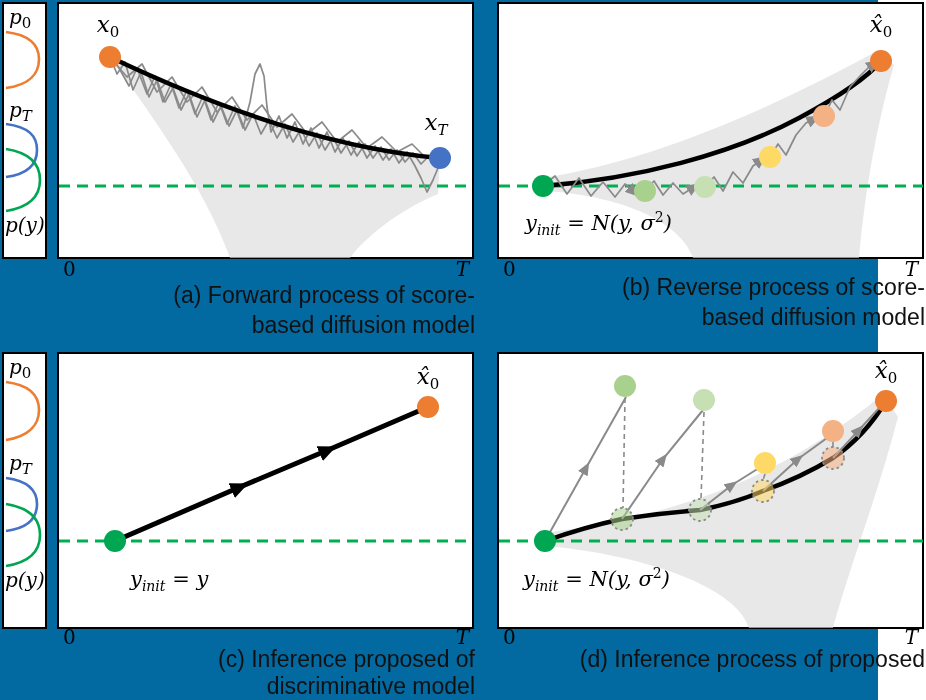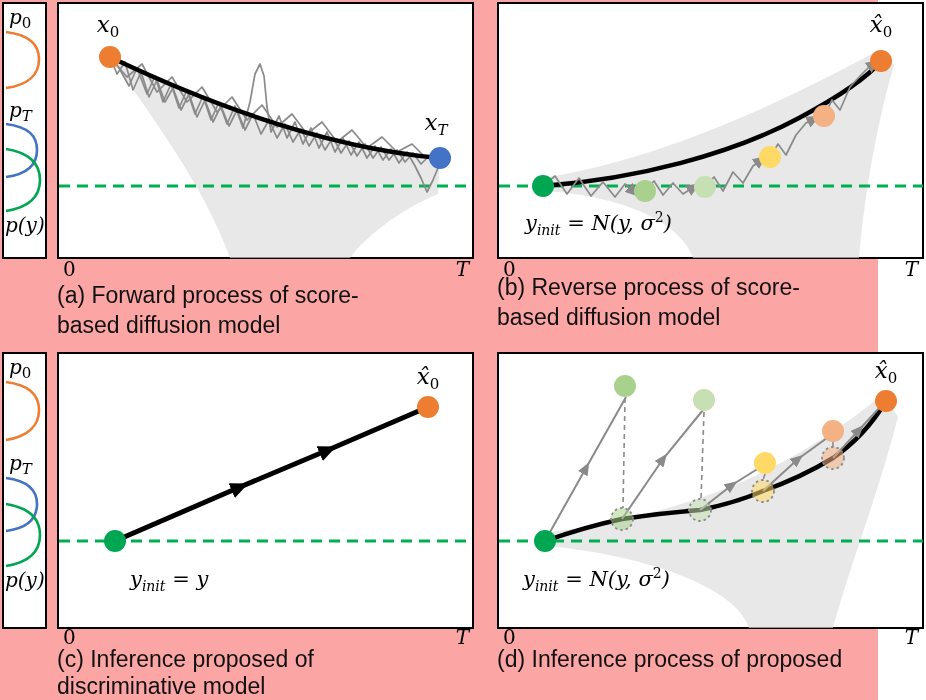--- a/index.html
+++ b/index.html
@@ -1,18 +1,18 @@
 <!DOCTYPE html>
 <html style="--orange: #ED7D31; --blue: #4472C4; --green: #00A651; --light-green: #A9D18E; --pale-green: #C6E0B4; --yellow: #FFD966; --pale-orange: #F4B183; --traj-gray: #8A8A8A; --shade-gray: #DCDCDC; --dash-green: #00B050;"><head>
 <meta charset="utf-8">
 <style>
   *{margin:0;padding:0;box-sizing:border-box}
   html,body{background:#fff}
   body{width:926px;height:700px;position:relative;font-family:"Liberation Sans",sans-serif;overflow:hidden}
-  .fig{position:absolute;left:0;top:0;width:878px;height:700px;background:#fca5a5}
+  .fig{position:absolute;left:0;top:0;width:878px;height:700px;background:#0369a1}
   .fig svg{position:absolute;overflow:visible}
   .frame{fill:#fff;stroke:#000;stroke-width:2}
   .fan{fill:var(--shade-gray,#DCDCDC);opacity:.66}
   .gdash{stroke:var(--dash-green,#00B050);stroke-width:3;stroke-dasharray:11 7;fill:none}
   .traj{stroke:#000;stroke-width:4.5;fill:none;stroke-linecap:round}
   .infline{stroke:#000;stroke-width:5;fill:none;stroke-linecap:round}
   .noise{stroke:var(--traj-gray,#8A8A8A);stroke-width:1.7;fill:none;stroke-linejoin:round;stroke-linecap:round}
   .alink{stroke:var(--traj-gray,#8A8A8A);stroke-width:2;fill:none}
   .vdash{stroke:var(--traj-gray,#8A8A8A);stroke-width:1.6;stroke-dasharray:5 4;fill:none}
   .dist{fill:none;stroke-width:2.6}
@@ -33,21 +33,21 @@
   .ghost.yellow{fill:var(--yellow,#FFD966)}
   .ghost.porange{fill:var(--pale-orange,#F4B183)}
   .math{font-family:"DejaVu Serif","Liberation Serif",serif;font-style:italic;fill:#000;font-size:23px}
   .math .sub{font-size:15px}
   .up{font-style:normal}
   .init{font-size:21px}
   .init .sub{font-size:14px}
   .striplbl{font-size:20px}
   .axis{font-family:"DejaVu Serif","Liberation Serif",serif;font-size:20px;font-style:italic;fill:#000}
   .axis.up{font-style:normal}
-  .caption{position:absolute;text-align:left;font-size:23px;color:#111;line-height:30px}
+  .caption{position:absolute;text-align:right;font-size:23px;color:#111;line-height:30px}
   .mk{fill:var(--traj-gray,#8A8A8A)}
   .mkb{fill:#000}
 </style>
 </head>
 <body>
 
 <div class="fig">
 
   <svg style="left:2px;top:2px" width="45" height="257">
     <rect class="frame" x="1" y="1" width="43" height="255"></rect>

